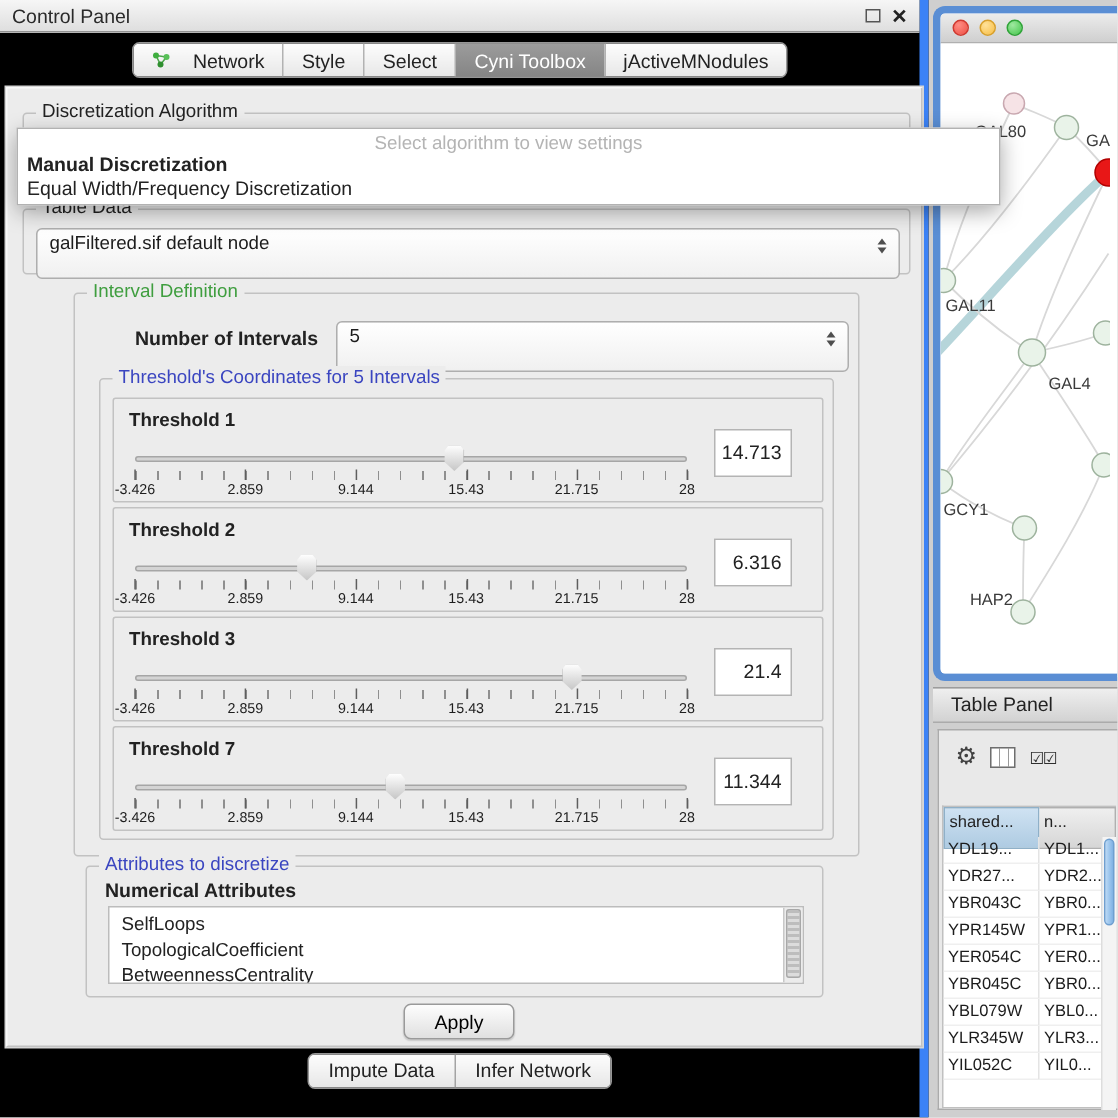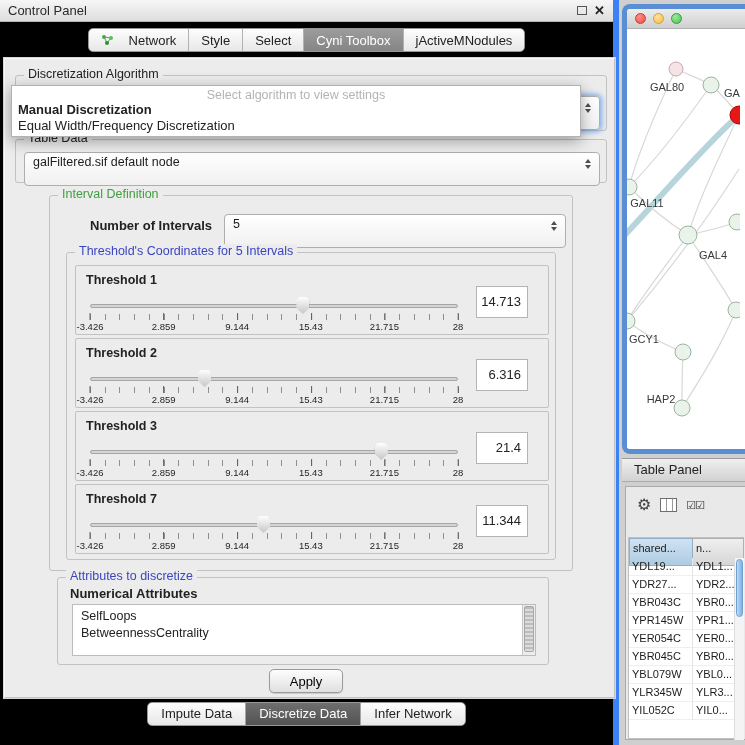--- a/index.html
+++ b/index.html
@@ -29,21 +29,21 @@
 
   .combo{display:flex;align-items:flex-end;background:linear-gradient(#ffffff,#f0f0f0);border:1px solid #aeaeae;border-radius:4px;height:22px;padding:16px 8px;font-size:12.5px;color:#1c1c1c}
   .stepper{margin-left:auto;display:flex;flex-direction:column;align-items:center;justify-content:center;gap:2px;padding-left:6px}
   .stepper i{display:block;width:0;height:0;border-left:3.5px solid transparent;border-right:3.5px solid transparent}
   .stepper .up{border-bottom:4px solid #4e4e4e}
   .stepper .down{border-top:4px solid #4e4e4e}
 
   #algo-group{left:10px;top:16px;width:592px;height:56px}
   #algo-combo{position:absolute;left:8px;top:20px;width:576px;height:22px;box-shadow:0 0 5px 2px rgba(110,165,230,.85)}
 
-  #algo-popup{position:absolute;left:6px;top:26px;width:570px;height:52px;background:#fff;border:1px solid #b2b2b2;box-shadow:0 4px 14px rgba(0,0,0,.35);z-index:30}
+  #algo-popup{position:absolute;left:6px;top:26px;width:656px;height:52px;background:#fff;border:1px solid #b2b2b2;box-shadow:0 4px 14px rgba(0,0,0,.35);z-index:30}
   .popup-prompt{position:absolute;top:2px;left:0;right:0;text-align:center;color:#b4b4b4;font-size:12.5px}
   .popup-opt{position:absolute;left:6px;font-size:13px;white-space:nowrap}
   .popup-opt.o0{top:16px;font-weight:bold}
   .popup-opt.o1{top:32px}
 
   #tabledata-group{left:10px;top:80px;width:592px;height:44px}
   #tabledata-combo{position:absolute;left:8px;top:12px;width:576px;height:22px}
 
   #interval-group{left:44px;top:136px;width:524px;height:376px}
   #noi-label{position:absolute;left:40px;top:22px;font-weight:bold;font-size:13px}
@@ -266,35 +266,35 @@
           </div>
         </div>
       </div>
 
       <div class="groupbox" id="attr-group">
         <span class="group-title blue">Attributes to discretize</span>
         <div id="attr-sub">Numerical Attributes</div>
         <div class="attr-list">
           <ul id="attr-ul">
               <li>SelfLoops</li>
+              <li>TopologicalCoefficient</li>
               <li>BetweennessCentrality</li>
             </ul>
           <div class="list-scrollbar">
               <div class="list-thumb"></div>
             </div>
         </div>
       </div>
 
       <button id="apply-btn">Apply</button>
     </div>
 
     <div class="bottom-tabs">
       <div class="seg-group">
         <div class="bseg">Impute Data</div>
-        <div class="bseg dark">Discretize Data</div>
         <div class="bseg">Infer Network</div>
       </div>
     </div>
   </div>
 
   <div id="network-window">
     <div class="mac-titlebar">
       <span class="light red"></span>
       <span class="light yellow"></span>
       <span class="light green"></span>

